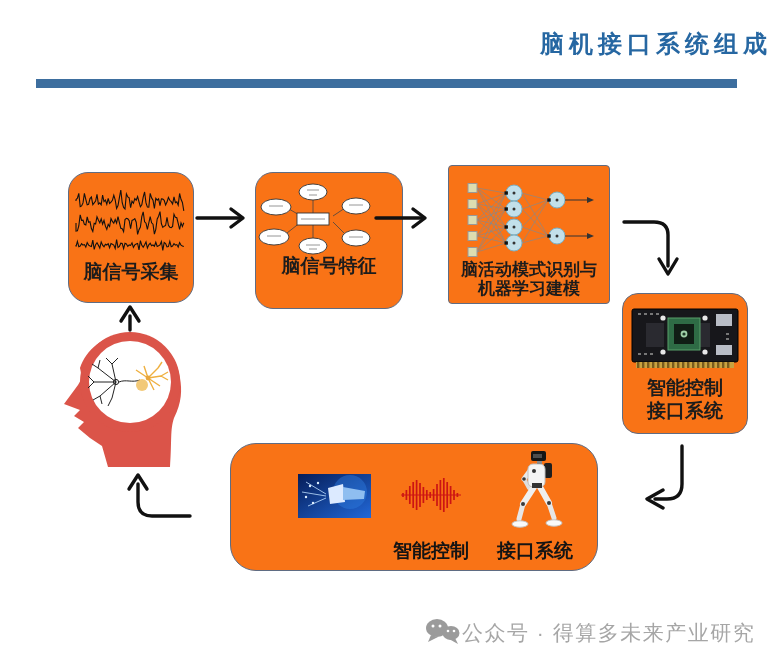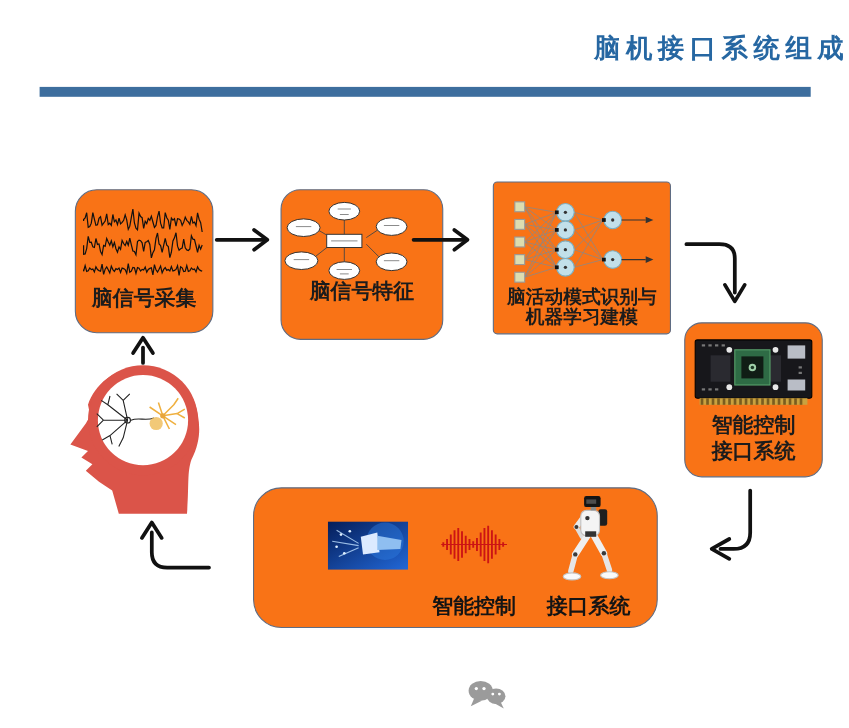--- a/index.html
+++ b/index.html
@@ -318,14 +318,15 @@
   <svg class="abs" style="left:424px;top:617px" width="38" height="30" viewBox="0 0 38 30">
     <ellipse cx="13" cy="11" rx="11" ry="9" fill="#9b9b9b"></ellipse>
     <polygon points="7,18 4,25 14,20" fill="#9b9b9b"></polygon>
     <ellipse cx="27" cy="16" rx="8.5" ry="7" fill="#9b9b9b"></ellipse>
     <polygon points="31,21 34,27 25,22" fill="#9b9b9b"></polygon>
     <circle cx="9" cy="9" r="1.5" fill="#fff"></circle>
       <circle cx="16" cy="9" r="1.5" fill="#fff"></circle>
     <circle cx="24" cy="14" r="1.3" fill="#fff"></circle>
       <circle cx="30" cy="14" r="1.3" fill="#fff"></circle>
   </svg>
+  <div class="footer-text">公众号 · 得算多未来产业研究</div>
 
 </div>
 
 </body></html>

